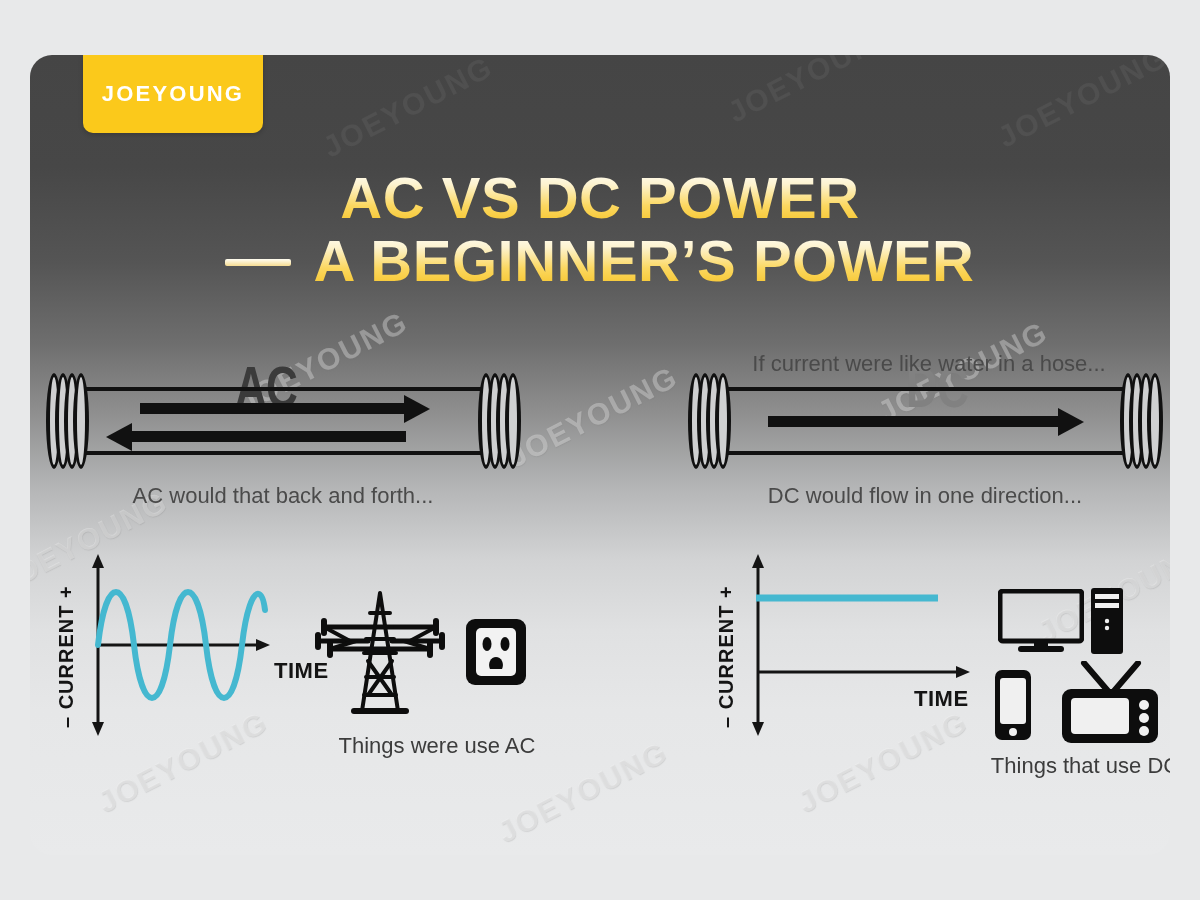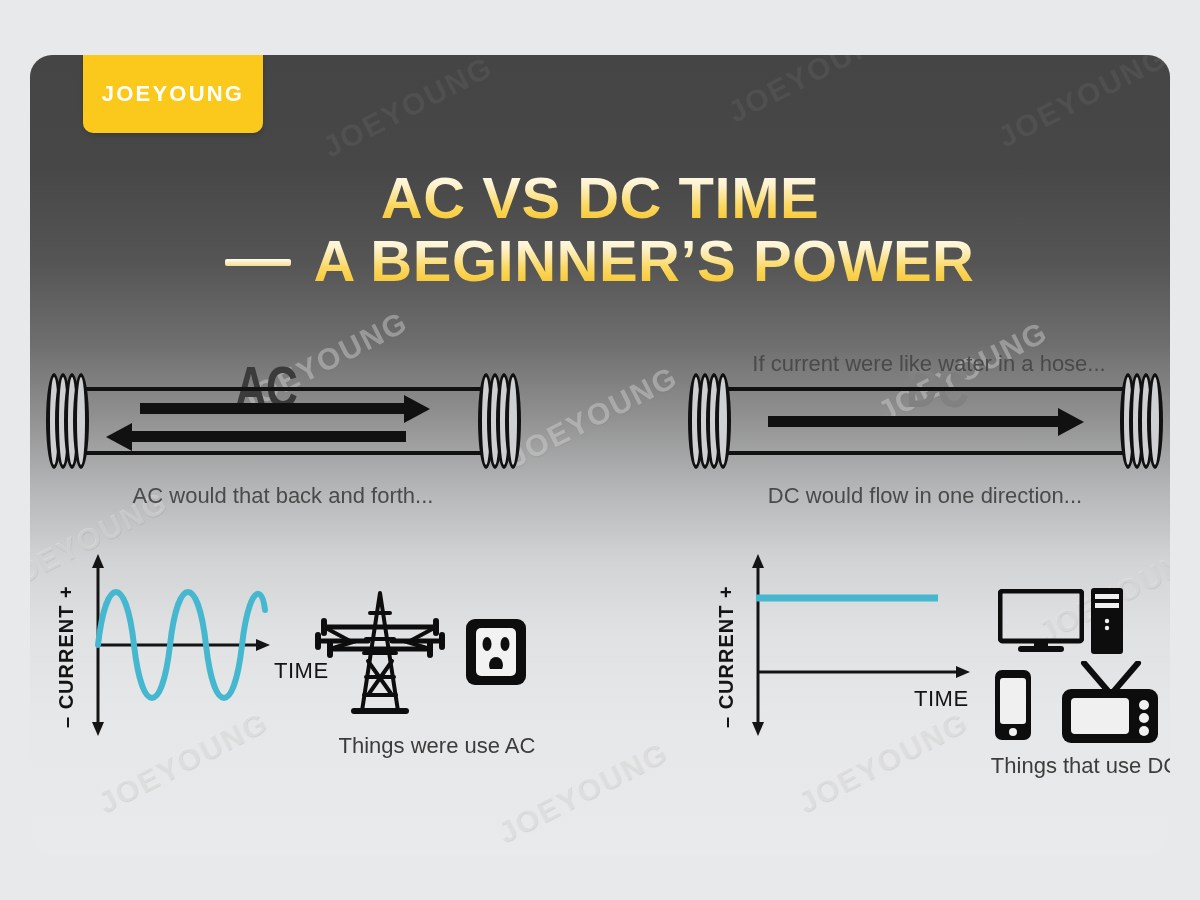--- a/index.html
+++ b/index.html
@@ -126,21 +126,21 @@
     font-family:"Liberation Sans", sans-serif;
     font-weight:700;font-size:20px;letter-spacing:1px;
     color:#141414;
     writing-mode:vertical-rl;
     transform:rotate(180deg);
     white-space:nowrap;
   }
   .timelab{
     position:absolute;
     font-family:"Liberation Sans", sans-serif;
-    font-weight:400;font-size:22px;letter-spacing:0.5px;color:#141414;text-align:right;
+    font-weight:700;font-size:22px;letter-spacing:0.5px;color:#141414;text-align:right;
   }
 
   
   .iconset{position:absolute;}
   .caption{
     position:absolute;width:100%;text-align:center;
     font-family:"Liberation Sans", sans-serif;
     font-size:22px;color:#3c3c3c;white-space:nowrap;
   }
 </style>
@@ -162,21 +162,21 @@
       <div class="wm" style="left:760px;top:690px;">JOEYOUNG</div>
       <div class="wm" style="left:1000px;top:520px;">JOEYOUNG</div>
       <div class="wm" style="left:-40px;top:470px;">JOEYOUNG</div>
     </div>
 
     <div class="logo">
       <span>JOEYOUNG</span>
     </div>
 
     <div class="title-block">
-      <div class="title-line">AC VS DC TIME</div>
+      <div class="title-line">AC VS DC POWER</div>
       <div class="title-line two">
         <span class="emdash"></span>
         <span>A BEGINNER’S POWER</span>
       </div>
     </div>
 
     <div class="biglabel" id="ac-label">AC</div>
     <div class="biglabel" id="dc-label">DC</div>
 
     <div class="hose" style="left:8px;top:318px;width:490px;height:150px;">

